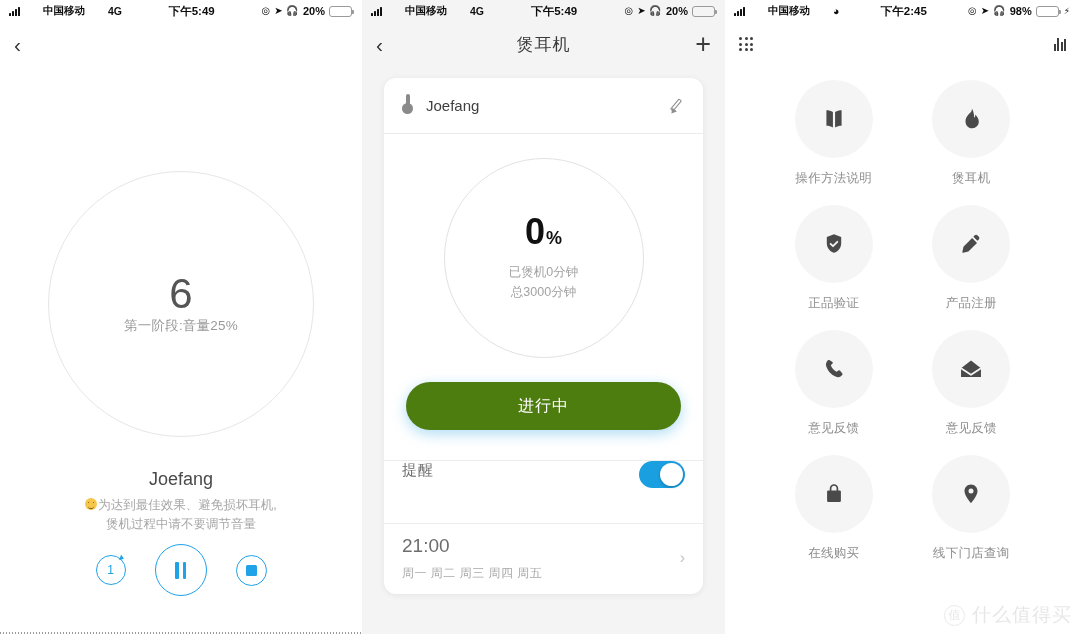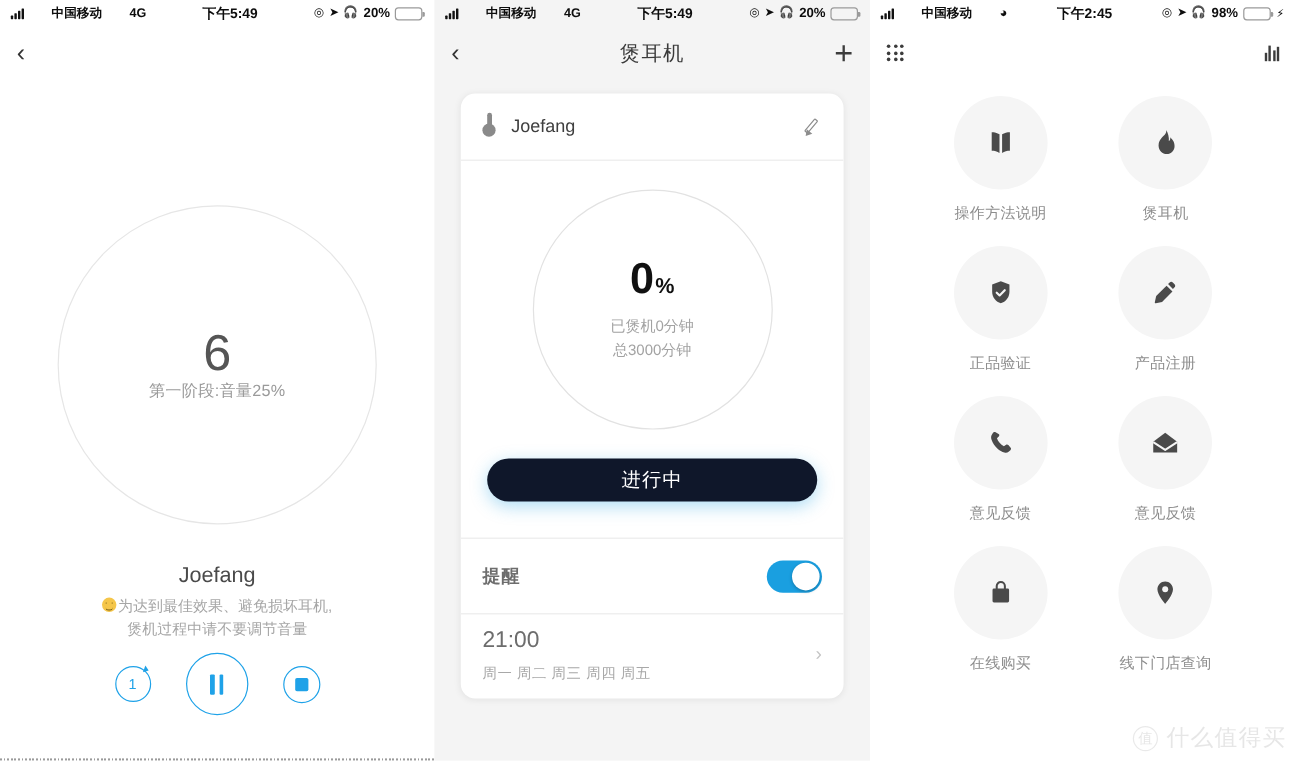--- a/index.html
+++ b/index.html
@@ -128,28 +128,28 @@
 
   .ring-wrap { height: 248px; display: flex; align-items: center; justify-content: center; }
   .pct-ring { width: 200px; height: 200px; border-radius: 50%; border: 1.5px solid #e2e2e2;
     display: flex; flex-direction: column; align-items: center; justify-content: center; }
   .pct-big { font-size: 36px; color: #111; font-weight: bold; line-height: 1; }
   .pct-big span.unit { font-size: 18px; font-weight: bold; margin-left: 1px; }
   .pct-sub { font-size: 12.5px; color: #a2a2a2; margin-top: 12px; line-height: 1.6; text-align: center; }
 
   .cta-wrap { padding: 0 22px 30px; }
   .cta {
-    height: 36px; border-radius: 24px; background: #0f172a;
+    height: 48px; border-radius: 24px; background: #4d7c0f;
     display: flex; align-items: center; justify-content: center;
     color: #fff; font-size: 16px; letter-spacing: 1px; cursor: pointer;
     box-shadow: 0 4px 14px rgba(26,159,224,.35);
     text-align: center;
   }
   .sep-row { border-top: 1px solid #ececec; }
-  .row-remind { height: 62px; display: flex; align-items: center; padding: 0 18px; font-weight: bold; }
+  .row-remind { height: 62px; display: flex; padding: 0 18px; }
   .row-remind .lbl { font-size: 15px; color: #6d6d6d; flex: 1; letter-spacing: 1px; }
   .toggle { width: 46px; height: 27px; border-radius: 14px; background: #1a9fe0; position: relative; cursor: pointer; }
   .toggle .knob { position: absolute; right: 2px; top: 2px; width: 23px; height: 23px;
     border-radius: 50%; background: #fff; box-shadow: 0 1px 3px rgba(0,0,0,.25); }
   .row-time { min-height: 70px; display: flex; align-items: center; padding: 10px 18px 12px; }
   .row-time .col { flex: 1; }
   .time-val { font-size: 19px; color: #6d6d6d; line-height: 1.3; }
   .days-val { font-size: 12px; color: #a8a8a8; margin-top: 6px; letter-spacing: .5px; }
   .chev-r { color: #c4c4c4; font-size: 16px; font-weight: 300; }
 

